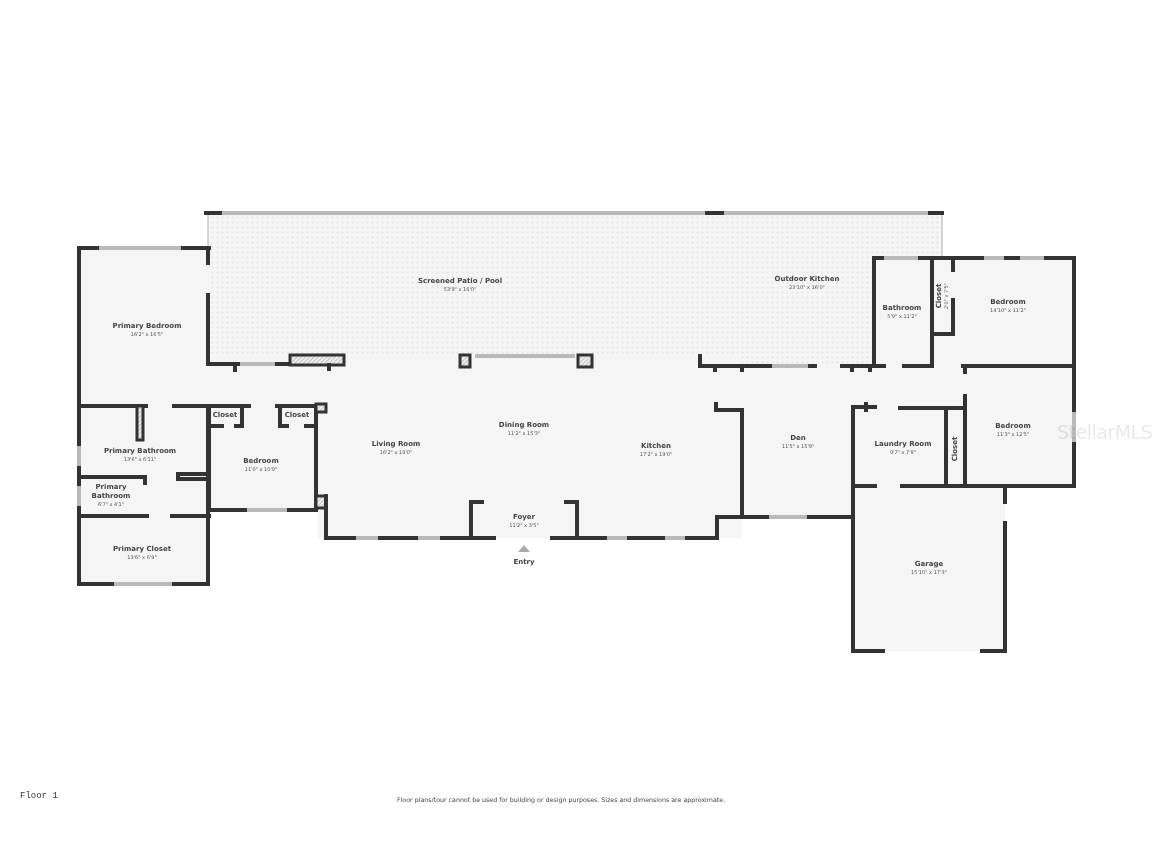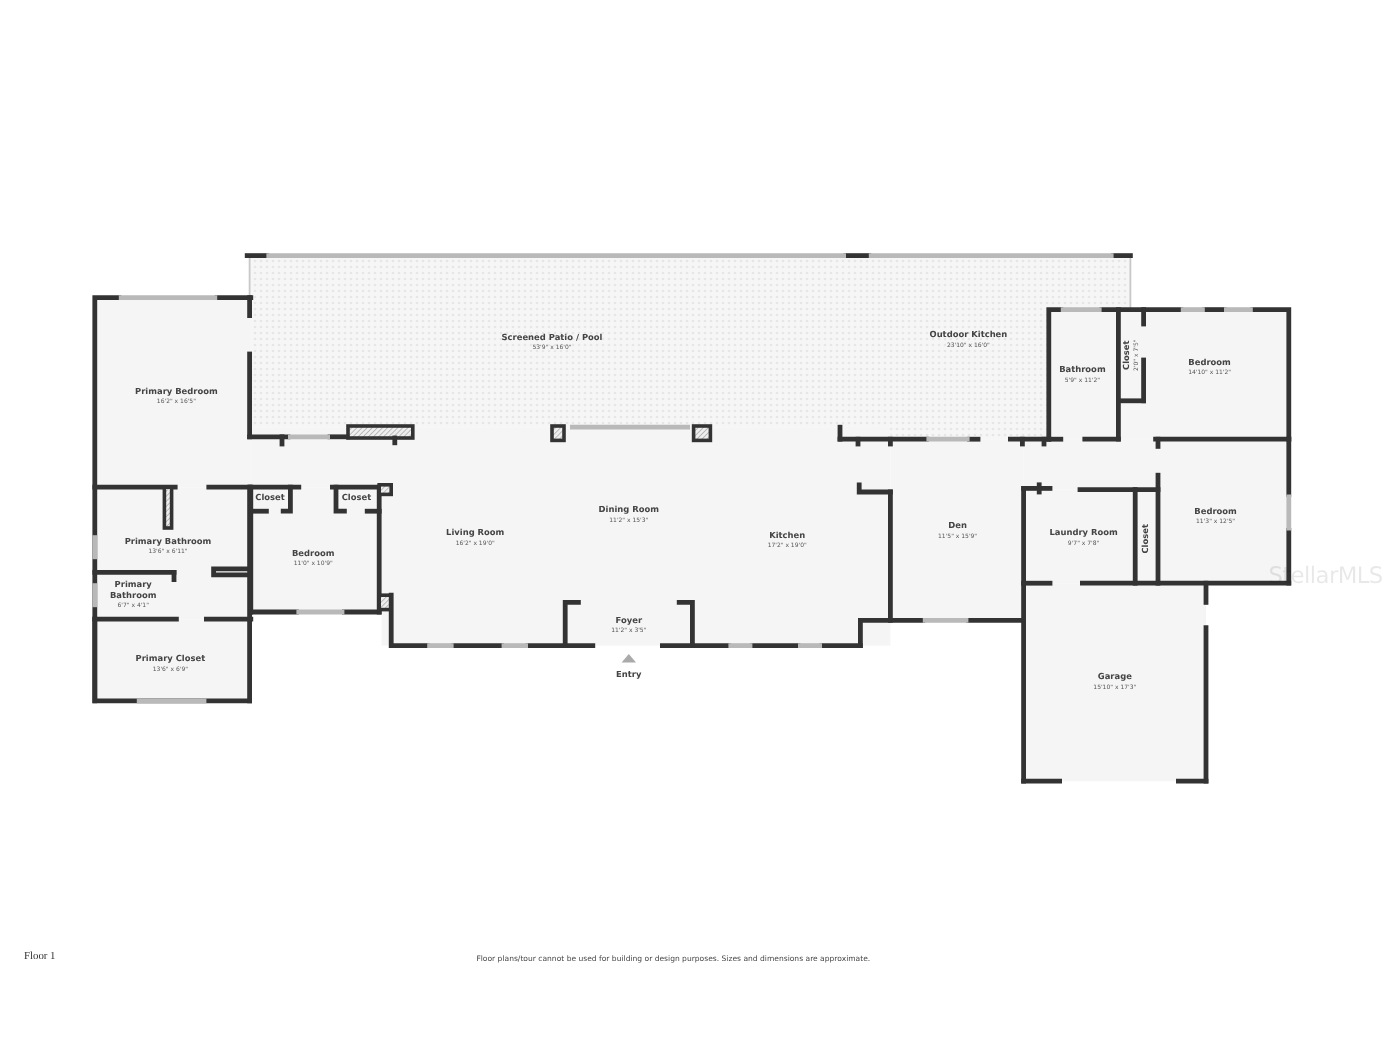--- a/index.html
+++ b/index.html
@@ -6,23 +6,23 @@
   body { width: 1152px; height: 864px; position: relative; overflow: hidden; font-family: "DejaVu Sans", sans-serif; }
   svg#plan { position: absolute; left: 0; top: 0; }
   .floor { fill: #f5f5f5; }
   .patio { fill: url(#dots); }
   .wall { stroke: #333333; stroke-width: 4; fill: none; stroke-linecap: square; }
   .window { stroke: #b9b9b9; stroke-width: 4; fill: none; }
   .hatch { fill: url(#hatch); stroke: #333333; stroke-width: 3; }
   .room-name { font-family: "DejaVu Sans", sans-serif; font-size: 7px; fill: #444444; text-anchor: middle; font-weight: 600; }
   .room-dim { font-family: "DejaVu Sans", sans-serif; font-size: 5px; fill: #555555; text-anchor: middle; }
   .closet-label { font-family: "DejaVu Sans", sans-serif; font-size: 7px; fill: #444444; text-anchor: middle; font-weight: 600; }
-  .footer-floor { position: absolute; left: 20px; top: 791px; font-family: Liberation Serif, serif; font-size: 9px; color: #333; }
+  .footer-floor { position: absolute; left: 20px; top: 791px; font-family: Liberation Mono, monospace; font-size: 9px; color: #333; }
   .footer-disclaimer { position: absolute; left: 397px; top: 796px; font-family: "DejaVu Sans", sans-serif; font-size: 6.3px; color: #444; }
-  .watermark { position: absolute; left: 1057px; top: 421px; font-family: "DejaVu Sans", sans-serif; font-size: 19px; color: rgba(0,0,0,0.09); letter-spacing: -0.5px; margin-top: 48px; }
+  .watermark { position: absolute; left: 1057px; top: 421px; font-family: "DejaVu Sans", sans-serif; font-size: 19px; color: rgba(0,0,0,0.09); letter-spacing: -0.5px; }
   .entry-label { font-family: "DejaVu Sans", sans-serif; font-size: 7px; fill: #444; text-anchor: middle; font-weight: 600; }
 </style>
 </head>
 <body>
 
 <svg id="plan" width="1152" height="864" viewBox="0 0 1152 864" xmlns="http://www.w3.org/2000/svg">
   <defs>
     <pattern id="dots" width="5" height="5" patternUnits="userSpaceOnUse">
       <rect width="5" height="5" fill="#f6f6f6"></rect>
       <circle cx="2.5" cy="2.5" r="1.1" fill="#e6e6e6"></circle>

